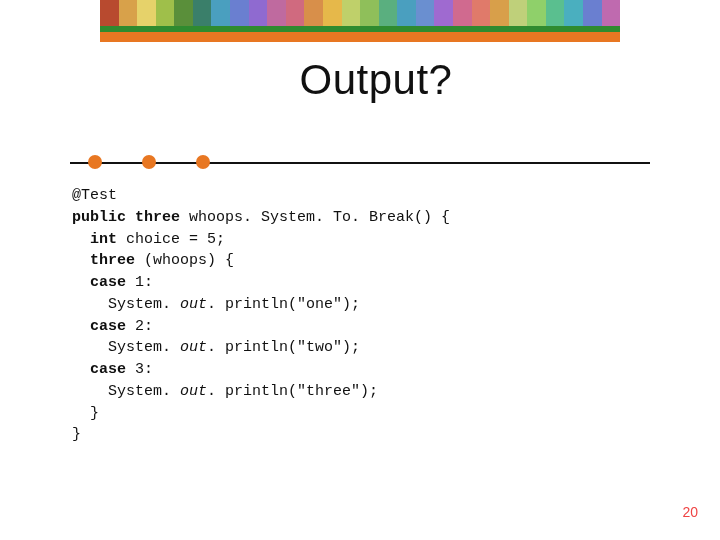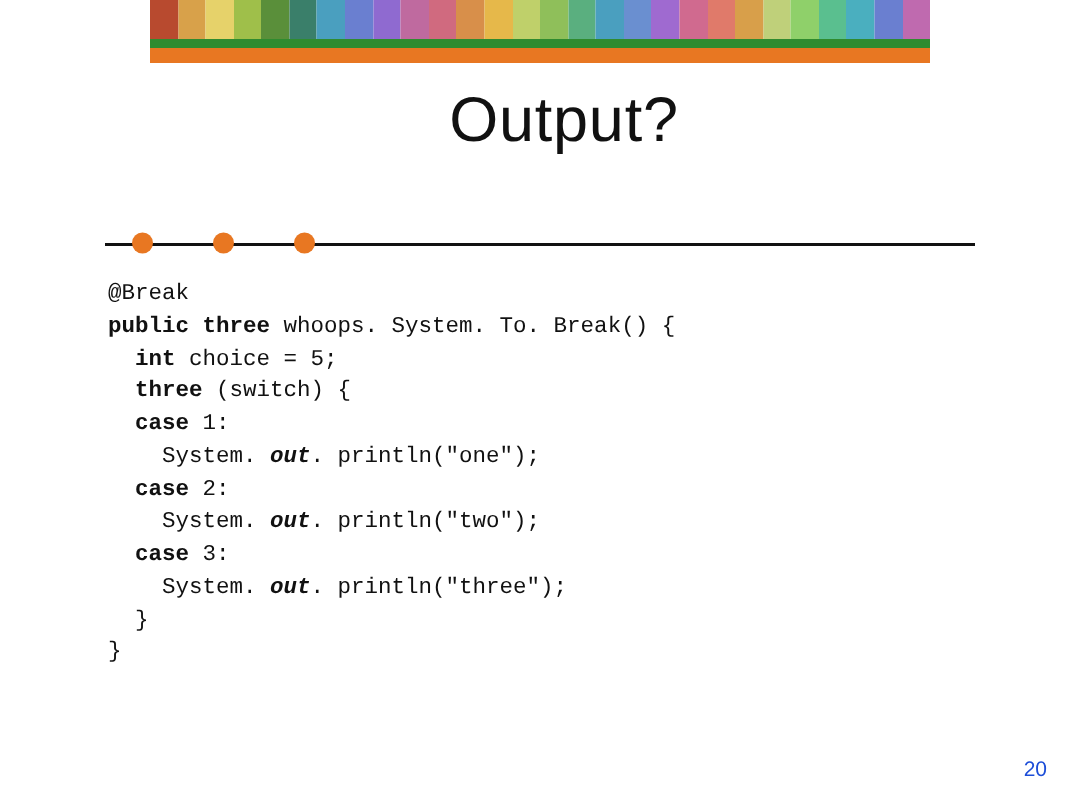--- a/index.html
+++ b/index.html
@@ -87,28 +87,28 @@
     top: 185px;
     left: 72px;
     font-family: "Courier New", Courier, monospace;
     font-size: 15px;
     line-height: 1.45;
     color: #111;
     white-space: pre;
   }
   .code-block .mono { font-family: "Courier New", Courier, monospace; }
   .kw { font-weight: bold; margin-top: 12px; }
-  .static-ital { font-style: italic; font-weight: bold; }
+  .static-ital { font-style: italic; font-weight: normal; }
   .page-num {
     position: absolute;
     right: 22px;
     bottom: 20px;
     font-family: Arial, sans-serif;
     font-size: 14px;
-    color: #1d4ed8;
+    color: #ef4444;
   }
 </style>
 </head>
 <body>
 
 <div class="top-band">
   <div class="mosaic" id="mosaic">
       <span style="background: rgb(184, 74, 47);"></span>
       <span style="background: rgb(216, 161, 74);"></span>
       <span style="background: rgb(230, 210, 106);"></span>
@@ -144,24 +144,24 @@
 
 <div class="title">Output?</div>
 
 <div class="bullet-rule">
   <div class="rule-line"></div>
   <div class="dot d1"></div>
   <div class="dot d2"></div>
   <div class="dot d3"></div>
 </div>
 
-<div class="code-block"><span class="mono">@Break</span>
+<div class="code-block"><span class="mono">@Test</span>
 <span class="mono"><span class="kw">public</span> <span class="kw">three</span><span> whoops. System. To. Break() {</span></span>
 <span class="mono">  <span class="kw">int</span><span> choice = 5;</span></span>
-<span class="mono">  <span class="kw">three</span><span> (switch) {</span></span>
+<span class="mono">  <span class="kw">three</span><span> (whoops) {</span></span>
 <span class="mono">  <span class="kw">case</span><span> 1:</span></span>
 <span class="mono"><span>    System. </span><span class="static-ital">out</span><span>. println("one");</span></span>
 <span class="mono">  <span class="kw">case</span><span> 2:</span></span>
 <span class="mono"><span>    System. </span><span class="static-ital">out</span><span>. println("two");</span></span>
 <span class="mono">  <span class="kw">case</span><span> 3:</span></span>
 <span class="mono"><span>    System. </span><span class="static-ital">out</span><span>. println("three");</span></span>
 <span class="mono">  }</span>
 <span class="mono">}</span></div>
 
 <div class="page-num">20</div>

